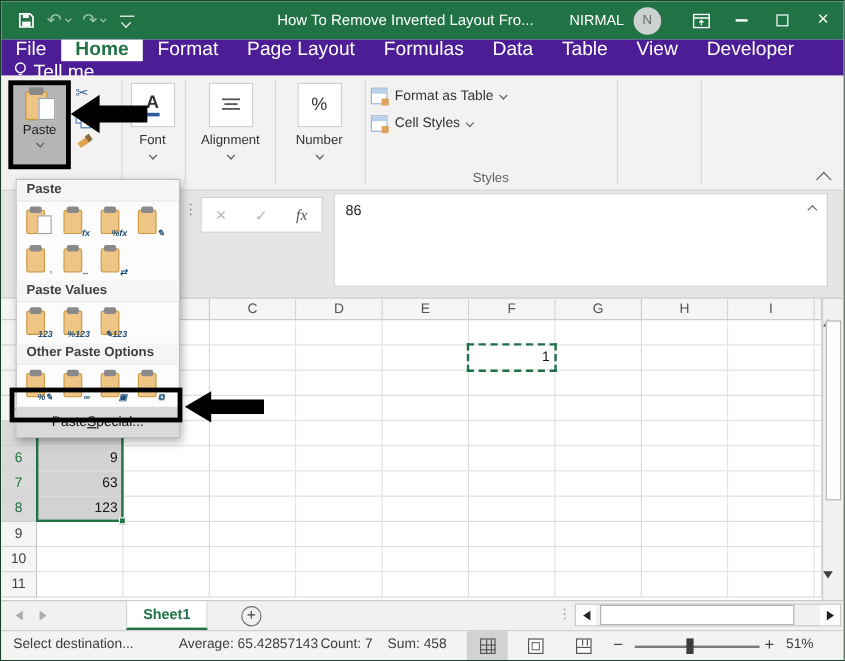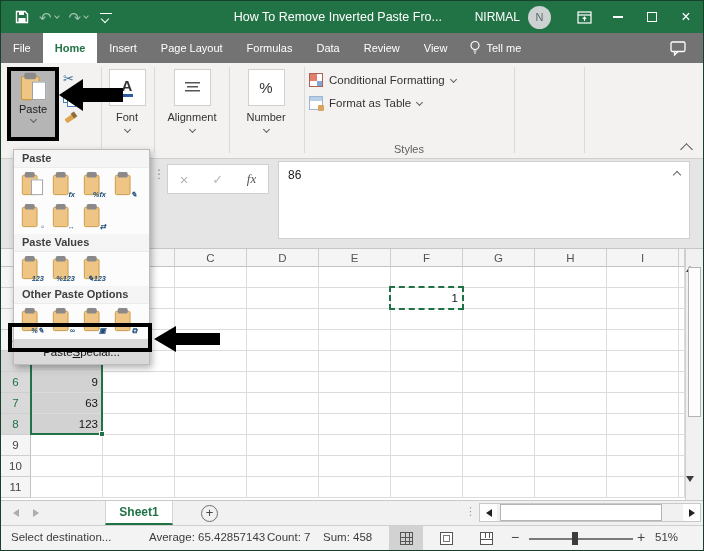--- a/index.html
+++ b/index.html
@@ -23,22 +23,22 @@
   .tb-right { display:flex; align-items:center; gap:0; }
   .uname { font-size:12px; margin-right:8px; }
   .avatar { width:23px; height:23px; border-radius:50%; background:#ccd2d2; color:#616a6a;
             font-size:11px; display:flex; align-items:center; justify-content:center; margin-right:16px; }
   .wbtn { width:34px; height:32px; display:flex; align-items:center; justify-content:center; }
   .minus { display:block; width:10px; height:1.5px; background:#fff; }
   .maxbox { display:block; width:10px; height:10px; border:1.3px solid #fff; }
   .xglyph { font-size:16px; line-height:1; }
 
   
-  .tabbar { position:absolute; left:0; top:32px; width:100%; height:30px; background:#737373;
-            display:flex; align-items:stretch; color:#fff; font-size:11px; }
+  .tabbar { position:absolute; left:0; top:32px; width:100%; height:30px; background:#4c1d95;
+            display:flex; align-items:stretch; color:#fff; font-size:16px;flex-direction:column; }
   .tab { padding:0 12px; display:flex; align-items:center; cursor:default; }
   .tab.active { background:#fff; color:#217346; font-weight:bold; }
   .tellme { display:flex; align-items:center; gap:5px; padding:0 10px; }
   .bubble { margin-left:auto; margin-right:16px; display:flex; align-items:center; }
 
   
   .ribbon { position:absolute; left:0; top:62px; width:100%; height:96px; background:#f3f2f1;
             border-bottom:1px solid #cfcfcf; }
   .vsep { position:absolute; top:4px; height:86px; width:1px; background:#dadada; }
   .chv { width:5px; height:5px; border-right:1.3px solid #5f5f5f; border-bottom:1.3px solid #5f5f5f;
@@ -204,21 +204,21 @@
           <i class="tinychv"></i>
         </span>
       <span class="qbtn">
           <span class="arr">↷</span>
           <i class="tinychv"></i>
         </span>
       <span class="qbtn">
           <span class="qmore"></span>
         </span>
     </div>
-    <div class="wtitle">How To Remove Inverted Paste Fro...</div>
+    <div class="wtitle">How To Remove Inverted Layout Fro...</div>
     <div class="tb-right">
       <span class="uname">NIRMAL</span>
       <span class="avatar">N</span>
       <span class="wbtn">
         <svg width="15" height="13" viewBox="0 0 15 13">
             <rect x="1" y="1" width="13" height="11" fill="none" stroke="#fff" stroke-width="1.2"></rect>
             <line x1="1" y1="4" x2="14" y2="4" stroke="#fff" stroke-width="1.2"></line>
             <path d="M7.5 10V6.2M5.8 7.8l1.7-1.7 1.7 1.7" fill="none" stroke="#fff" stroke-width="1.1"></path>
           </svg>
       </span>
@@ -231,26 +231,27 @@
       <span class="wbtn">
           <span class="xglyph">×</span>
         </span>
     </div>
   </div>
 
   <div class="tabbar">
     <div id="tabs" style="display:flex;align-items:stretch;">
         <div class="tab">File</div>
         <div class="tab active">Home</div>
-        <div class="tab">Insert</div>
+        <div class="tab">Format</div>
         <div class="tab">Page Layout</div>
         <div class="tab">Formulas</div>
         <div class="tab">Data</div>
-        <div class="tab">Review</div>
+        <div class="tab">Table</div>
         <div class="tab">View</div>
+        <div class="tab">Developer</div>
       </div>
     <div class="tellme">
       <span>
         <svg width="12" height="15" viewBox="0 0 12 15">
             <circle cx="6" cy="5.5" r="4" fill="none" stroke="#fff" stroke-width="1.2"></circle>
             <path d="M4.5 11h3M5 13h2" stroke="#fff" stroke-width="1.2"></path>
           </svg>
       </span>
       <span>Tell me</span>
     </div>
@@ -305,27 +306,27 @@
       <div class="gbox">
           <span>%</span>
         </div>
       <span class="glabel">Number</span>
         <i class="chv"></i>
     </div>
     <i class="vsep" style="left:303px"></i>
 
     <div class="styles-area">
       <div class="srow">
-        <i class="sic cf"></i>
-        <span>Conditional Formatting</span>
-          <i class="chv"></i>
-      </div>
-      <div class="srow">
         <i class="sic tab1"></i>
         <span>Format as Table</span>
+          <i class="chv"></i>
+      </div>
+      <div class="srow">
+        <i class="sic tab2"></i>
+        <span>Cell Styles</span>
           <i class="chv"></i>
       </div>
     </div>
     <div class="grp-label" style="left:303px;width:210px">Styles</div>
     <i class="vsep" style="left:513px"></i>
 
     <i class="vsep" style="left:583px"></i>
     <i class="collapse-chv"></i>
   </div>
 

